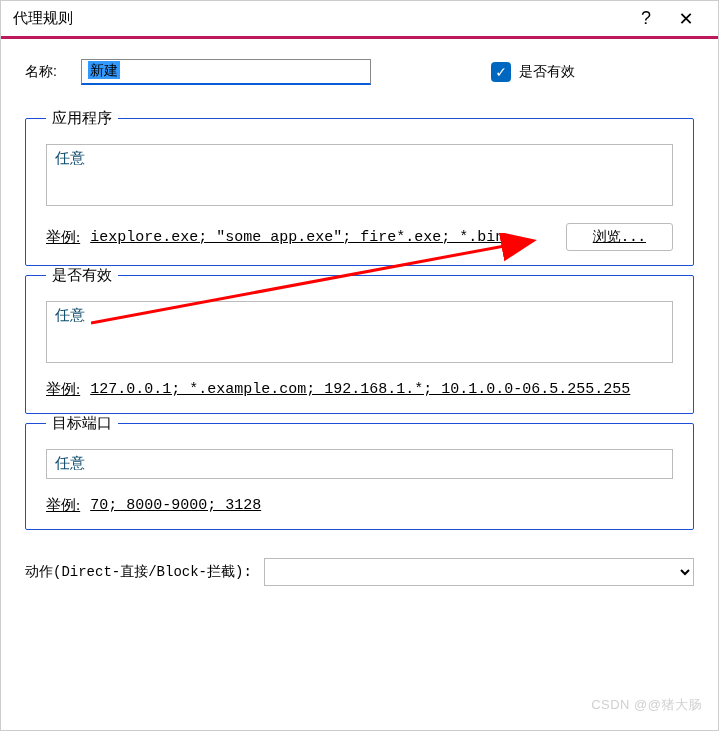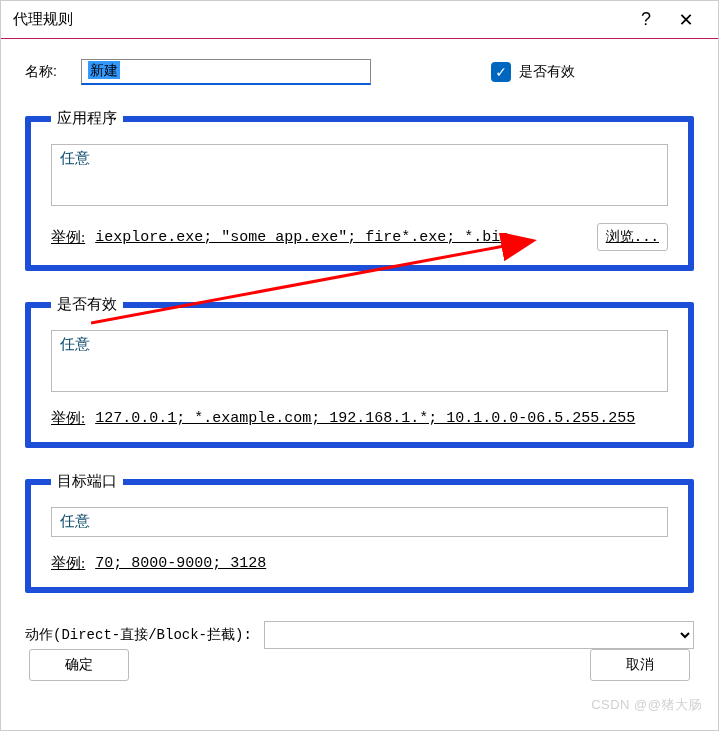--- a/index.html
+++ b/index.html
@@ -10,21 +10,21 @@
       width: 719px;
       height: 731px;
       position: relative;
       border: 1px solid #ccc;
     }
     .titlebar {
       height: 38px;
       display: flex;
       align-items: center;
       padding: 0 12px;
-      border-bottom: 1px solid #be185d;
+      border-bottom: 3px solid #be185d;
     }
     .titlebar-text { flex: 1; font-size: 15px; }
     .titlebar-btn {
       width: 40px;
       height: 38px;
       display: flex;
       align-items: center;
       justify-content: center;
       font-size: 18px;
       cursor: pointer;
@@ -62,23 +62,22 @@
       height: 20px;
       background: #0067c0;
       border-radius: 4px;
       display: flex;
       align-items: center;
       justify-content: center;
       color: #fff;
       font-size: 14px;
     }
     fieldset {
-      border: 6px solid #1d4ed8;
+      border: 1px solid #1d4ed8;
       border-radius: 2px;
-      margin-bottom: 24px;
       padding: 16px 20px 14px;
     }
     legend {
       padding: 0 6px;
       font-size: 15px;
     }
     .textarea {
       width: 100%;
       border: 1px solid #bbb;
       min-height: 62px;
@@ -101,26 +100,27 @@
     .example-row .zh { font-family: "Microsoft YaHei"; }
     .btn {
       border: 1px solid #bbb;
       background: #fff;
       padding: 4px 16px;
       font-size: 14px;
       font-family: inherit;
       border-radius: 3px;
       cursor: pointer;
     }
-    .btn.browse { margin-left: auto; padding: 4px 8px; font-family: "Consolas",monospace;}
+    .btn.browse { margin-left: auto; padding: 4px 26px; font-family: "Consolas",monospace;}
     .action-row {
       display: flex;
       align-items: center;
       gap: 12px;
       margin-top: 28px;
+      margin-bottom: 32px;
       font-family: "Consolas","Courier New",monospace;
     }
     .action-row select {
       flex: 1;
       height: 28px;
       border: 1px solid #bbb;
       font-family: inherit;
       background:#fff;
     }
     .footer {
@@ -199,24 +199,20 @@
       <span class="zh">举例:</span>
       <span>70; 8000-9000; 3128</span>
     </div>
   </fieldset>
 
   <div class="action-row">
     <span>动作(Direct-直接/Block-拦截):</span>
     <select></select>
   </div>
 
-  <div class="footer">
-    <button class="btn">确定</button>
-    <button class="btn">取消</button>
-  </div>
 
 </div>
 
 <svg class="arrow" viewBox="0 0 450 100">
   <defs>
     <marker id="ah" markerWidth="12" markerHeight="12" refX="10" refY="5" orient="auto">
       <path d="M0,0 L12,5 L0,10 Z" fill="#ff0000"></path>
     </marker>
   </defs>
   <line x1="0" y1="90" x2="440" y2="8" stroke="#ff0000" stroke-width="3" marker-end="url(#ah)"></line>

